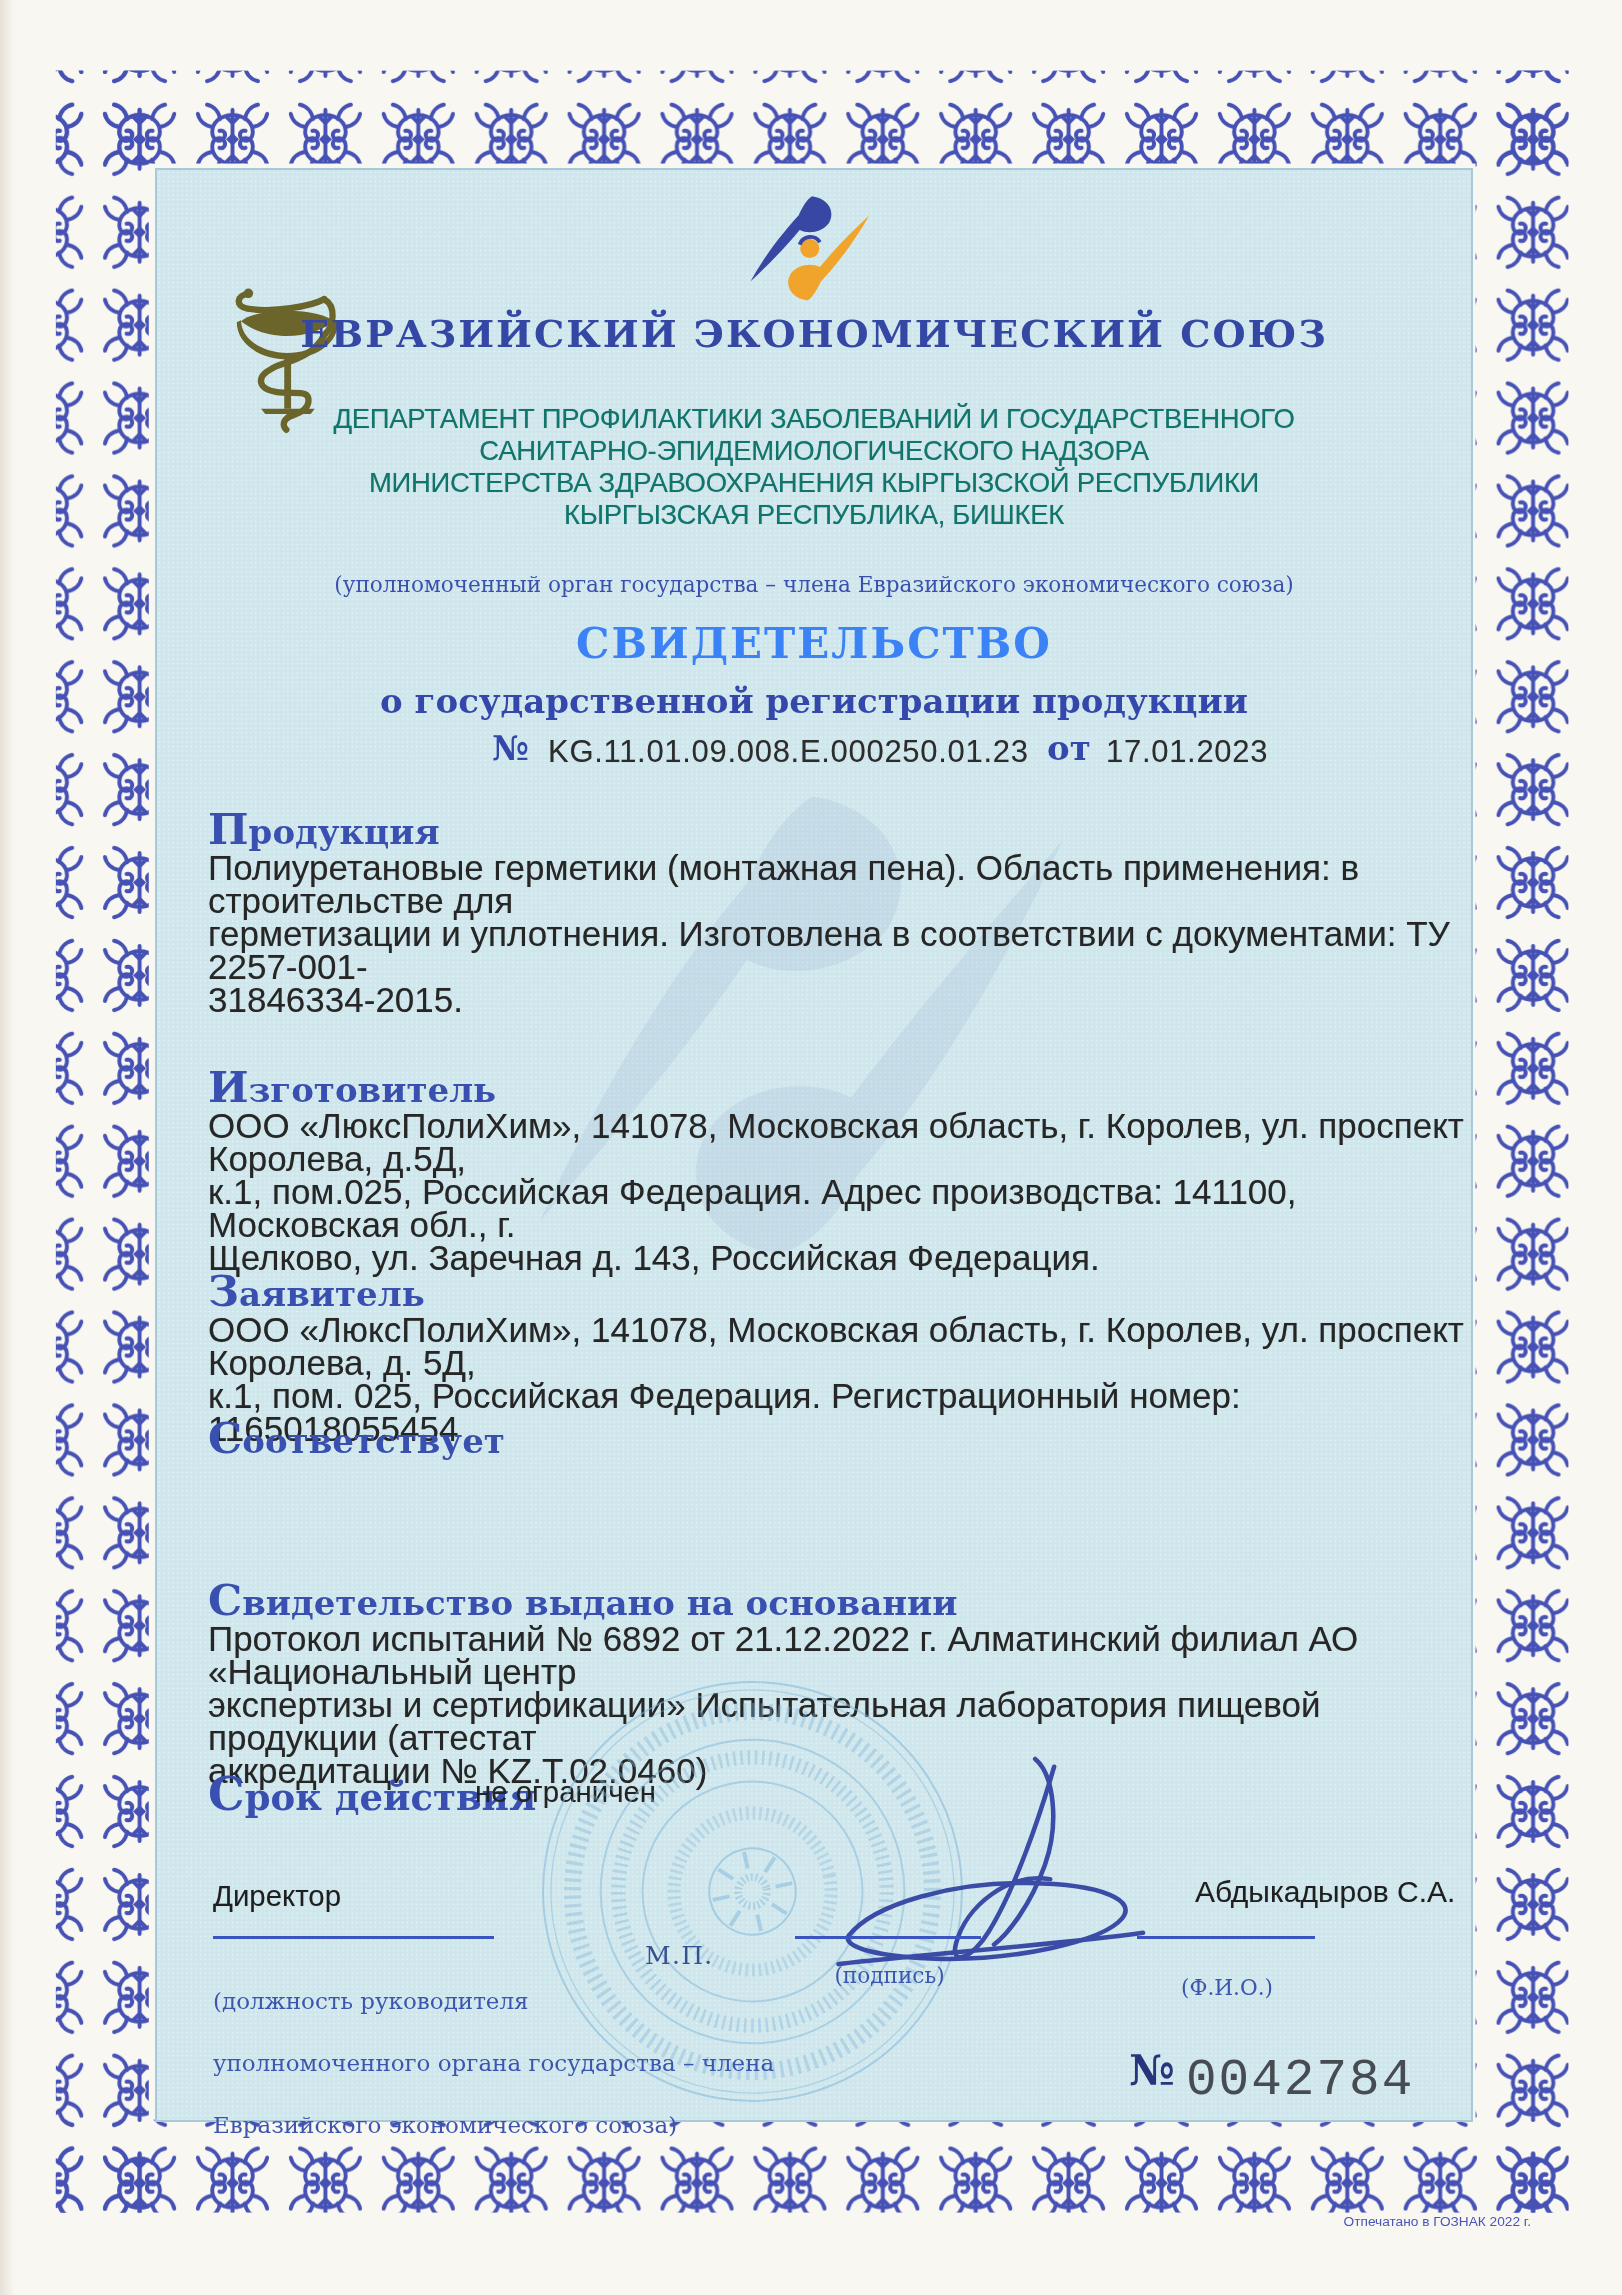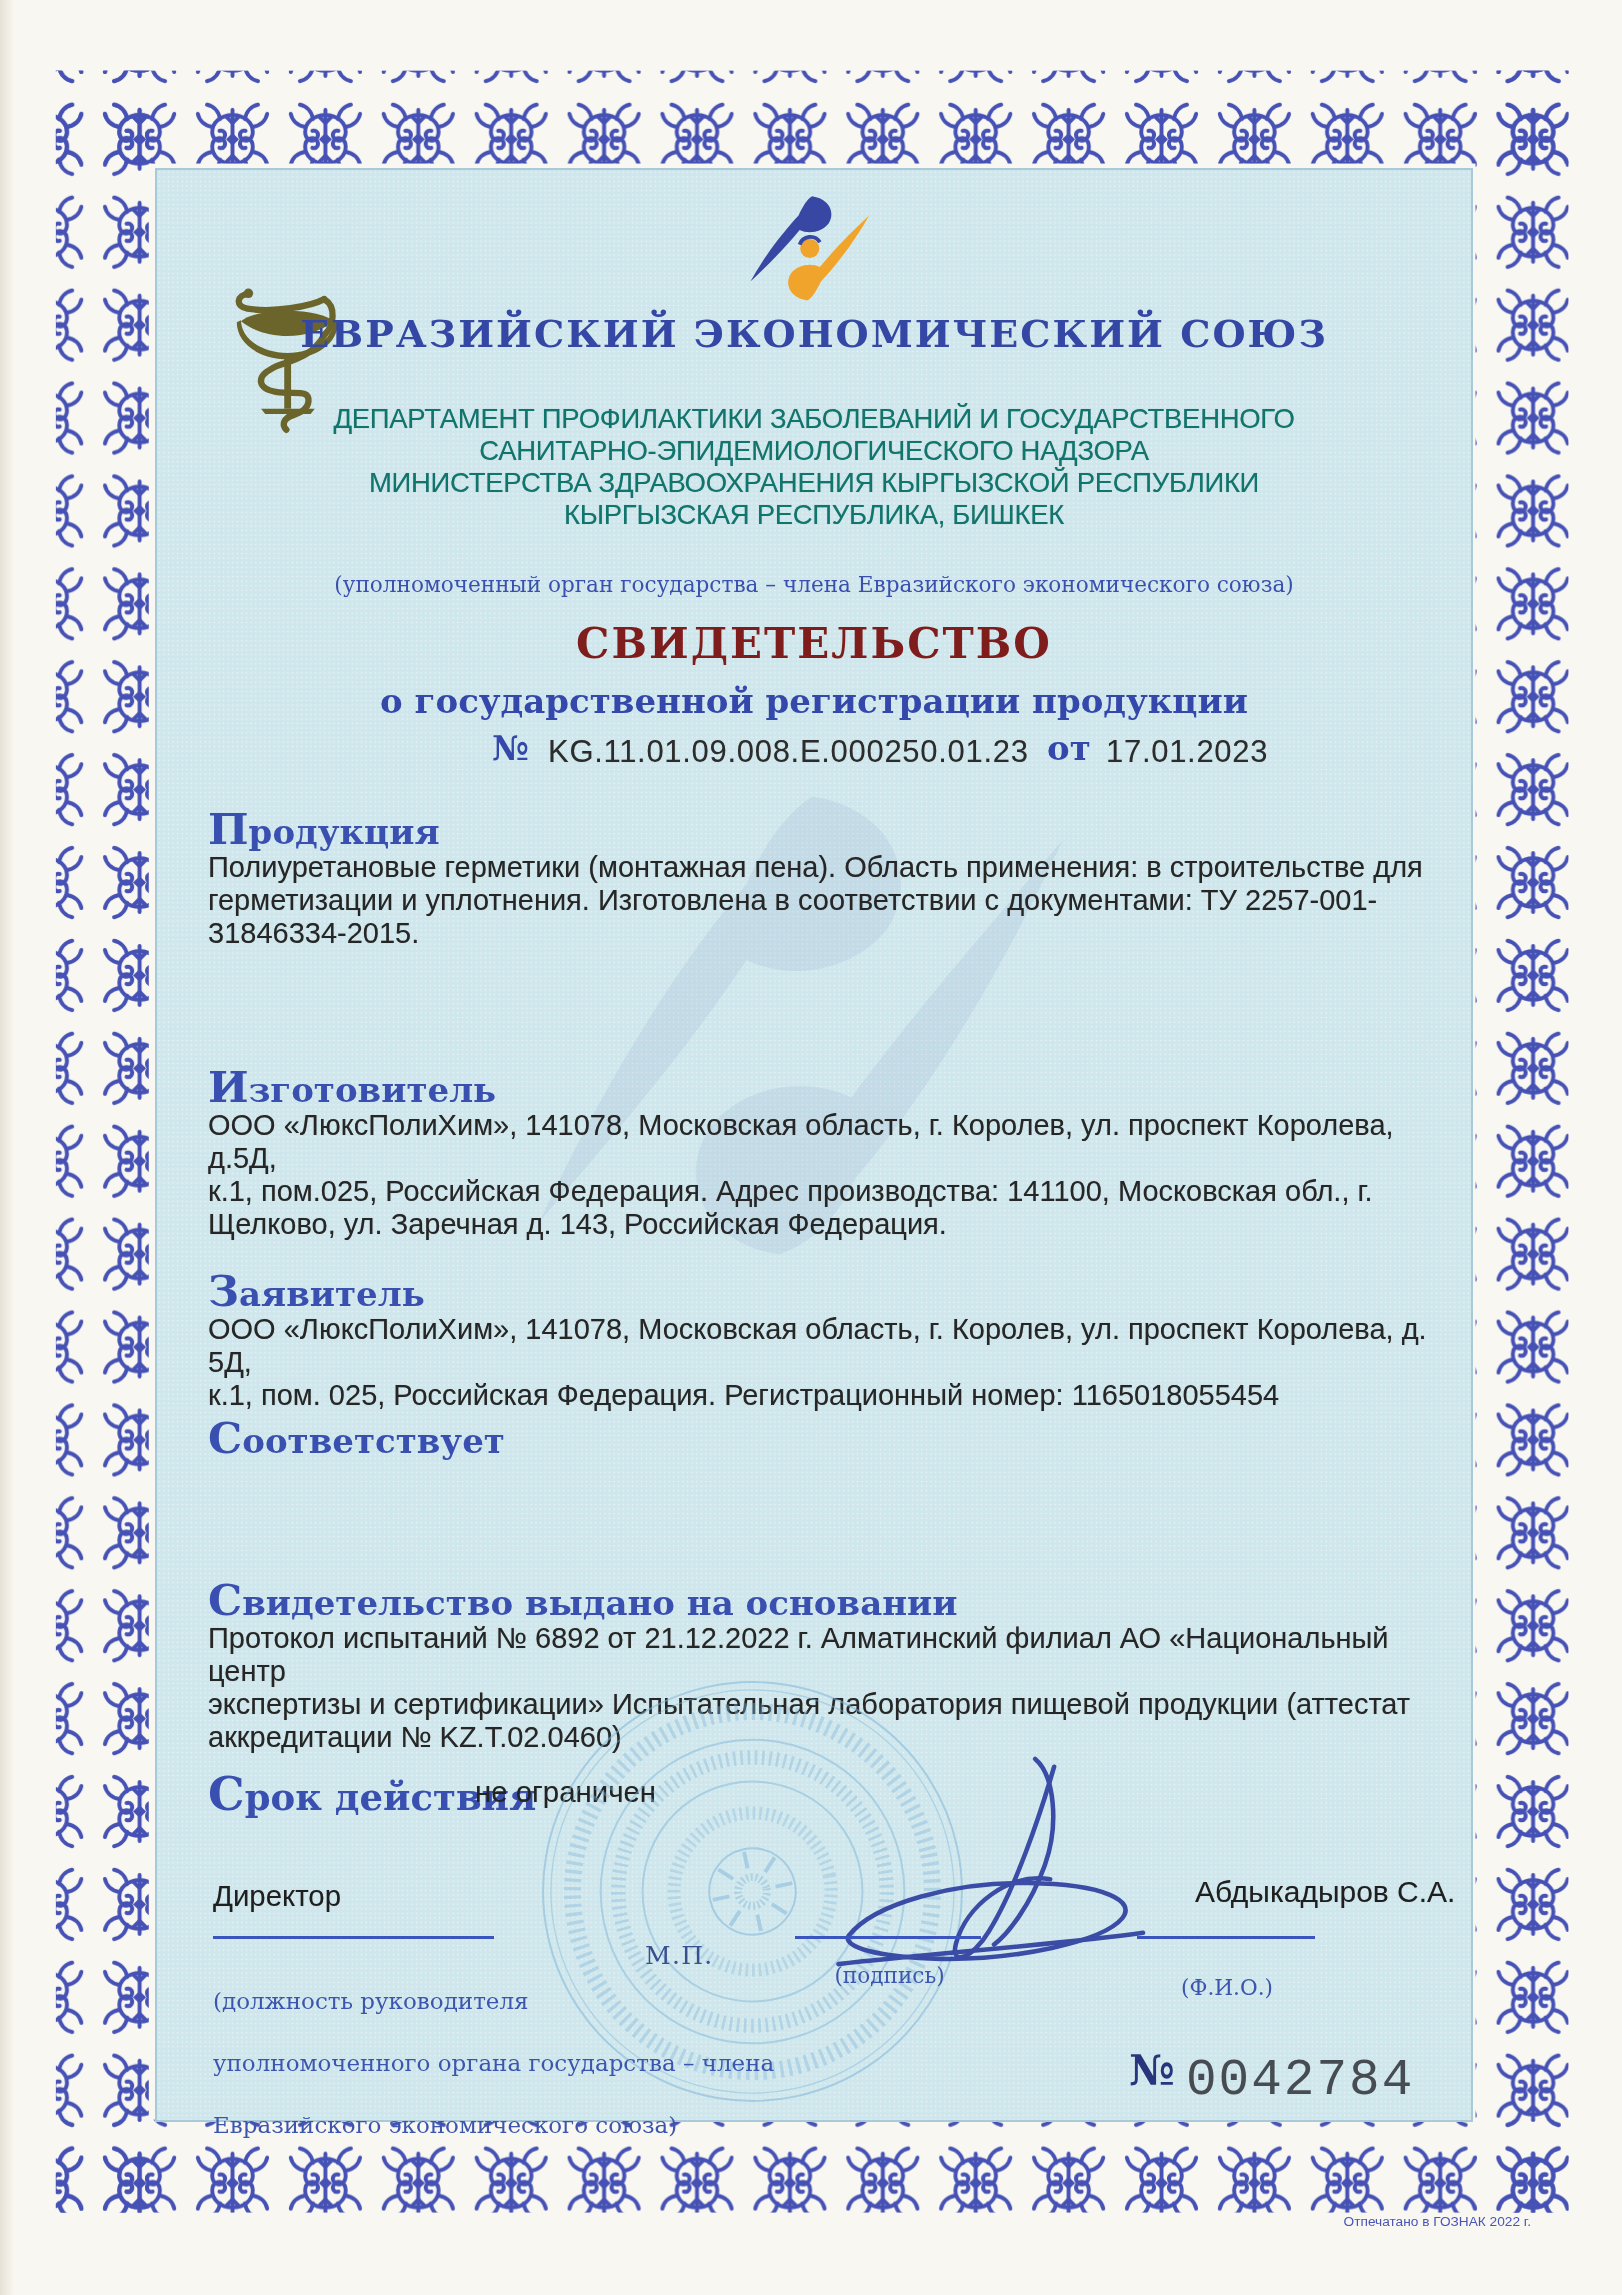--- a/index.html
+++ b/index.html
@@ -18,28 +18,28 @@
     background-size:4.6px 4.6px;
     border:2px solid rgba(120,165,190,.45);
     box-sizing:border-box;
   }
   .abs{position:absolute;}
   .ctr{left:155px;width:1318px;text-align:center;}
   .serif{font-family:"DejaVu Serif","Liberation Serif",serif;}
   .union-title{top:311px;font-size:38px;font-weight:bold;color:#3547a5;letter-spacing:2px;}
   .dept{top:403px;font-size:27.5px;line-height:32px;color:#0f766e;letter-spacing:-0.3px;text-shadow:0 0 0.7px rgba(30,30,30,.35);}
   .auth-note{top:572px;font-size:21.6px;color:#3b4fae;}
-  .title-main{top:619px;font-size:42px;font-weight:bold;color:#7f1d1d;letter-spacing:2px;}
+  .title-main{top:619px;font-size:42px;font-weight:bold;color:#3b82f6;letter-spacing:2px;}
   .subtitle{top:681px;font-size:34px;font-weight:bold;color:#3448ab;}
   .numrow-label{font-size:34px;font-weight:bold;color:#3448ab;}
   .numrow-value{font-size:31px;color:#2c2c2c;letter-spacing:0.7px;text-shadow:0 0 0.7px rgba(40,40,40,.3);}
   .section{left:208px;width:1256px;}
   .sec-heading{font-size:34px;font-weight:bold;color:#3a50b0;line-height:37px;}
   .sec-heading::first-letter{font-size:43px;}
-  .sec-text{font-size:29px;line-height:33px;color:#262626;white-space:pre-line;text-shadow:0 0 0.7px rgba(40,40,40,.35);}
+  .sec-text{font-size:35px;line-height:33px;color:#262626;white-space:pre-line;text-shadow:0 0 0.7px rgba(40,40,40,.35);}
   .validity-label{left:208px;top:1767px;font-size:37px;font-weight:bold;color:#3a50b0;}
   .validity-label::first-letter{font-size:46px;}
   .validity-value{left:475px;top:1775px;font-size:29.4px;color:#232323;text-shadow:0 0 0.7px rgba(40,40,40,.35);}
   .sig-label{font-size:29.4px;color:#1f1f1f;text-shadow:0 0 0.7px rgba(40,40,40,.3);}
   .rule{height:2.6px;background:#3b55c0;top:1936px;}
   .small-note{font-size:23px;color:#3c55ae;}
   .mp{left:645px;top:1941px;font-size:25px;color:#37508f;letter-spacing:1.3px;}
   .serial-label{left:1129px;top:2046px;font-size:42px;color:#27367c;font-weight:bold;}
   .serial-digits{left:1186px;top:2052px;font-size:51px;color:#474c52;font-family:"Liberation Mono","DejaVu Sans Mono",monospace;letter-spacing:2px;}
   .printer-note{top:2214px;left:1322px;width:209px;text-align:right;font-size:13.7px;color:#4a55b8;}

